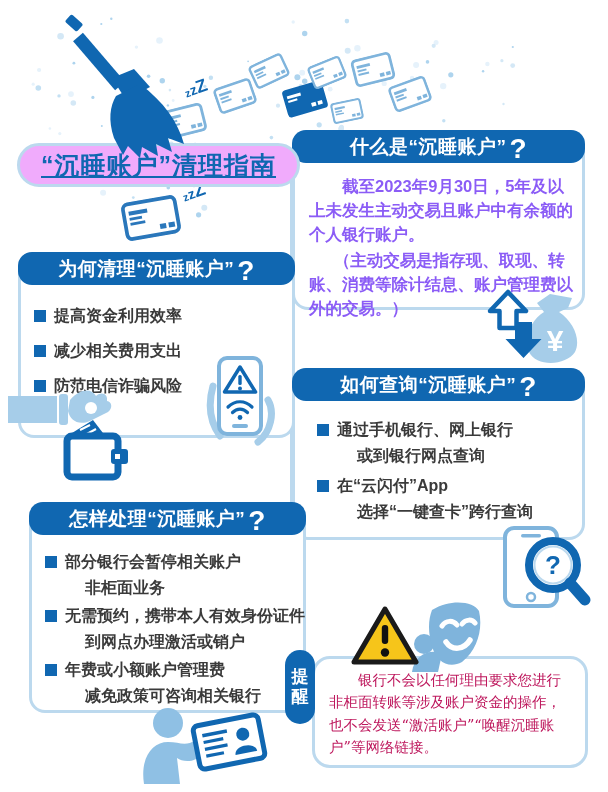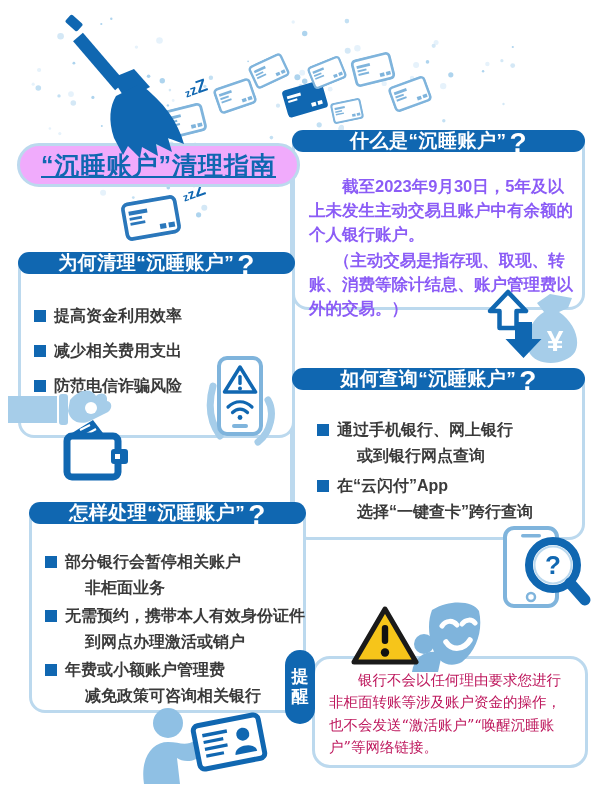--- a/index.html
+++ b/index.html
@@ -3,21 +3,21 @@
 <meta charset="utf-8">
 <style>
   html,body{margin:0;padding:0;}
   body{font-family:"Liberation Sans",sans-serif;}
   #canvas{position:relative;width:608px;height:792px;background:#ffffff;overflow:hidden;}
   .abs{position:absolute;}
   
   .conn{position:absolute;background:#bcd9ee;z-index:0;}
   
   .box{position:absolute;background:#fff;border:3px solid #bcd9ee;border-radius:16px;z-index:1;box-sizing:border-box;}
-  .hdr{position:absolute;top:-3px;left:-3px;right:-3px;height:22px;background:#1067b1;border-radius:14px;
+  .hdr{position:absolute;top:-3px;left:-3px;right:-3px;height:33px;background:#1067b1;border-radius:14px;
        color:#fff;display:flex;align-items:center;justify-content:center;font-weight:bold;font-size:19px;letter-spacing:.5px;}
   .hdr .q{font-size:28px;line-height:1;margin-left:3px;transform:translateY(2px);font-weight:bold;}
   .title-pill{position:absolute;left:17px;top:143px;width:283px;height:44px;background:#f0abfc;border:3px solid #bcd9ee;
        border-radius:22px;display:flex;align-items:center;justify-content:center;z-index:2;box-sizing:border-box;
        color:#1067b1;font-size:25px;font-weight:bold;letter-spacing:1px;text-decoration:underline;}
   .para{color:#8b5cf6;font-size:16.5px;line-height:1.45;font-weight:bold;margin:0 0 2px 0;}
   .ind2{text-indent:2em;}
   .ind15{text-indent:1.5em;}
   .bullets{position:absolute;left:13px;right:6px;}
   .brow{display:flex;align-items:flex-start;color:#3a3a3a;font-weight:bold;font-size:16px;line-height:26px;white-space:nowrap;}

